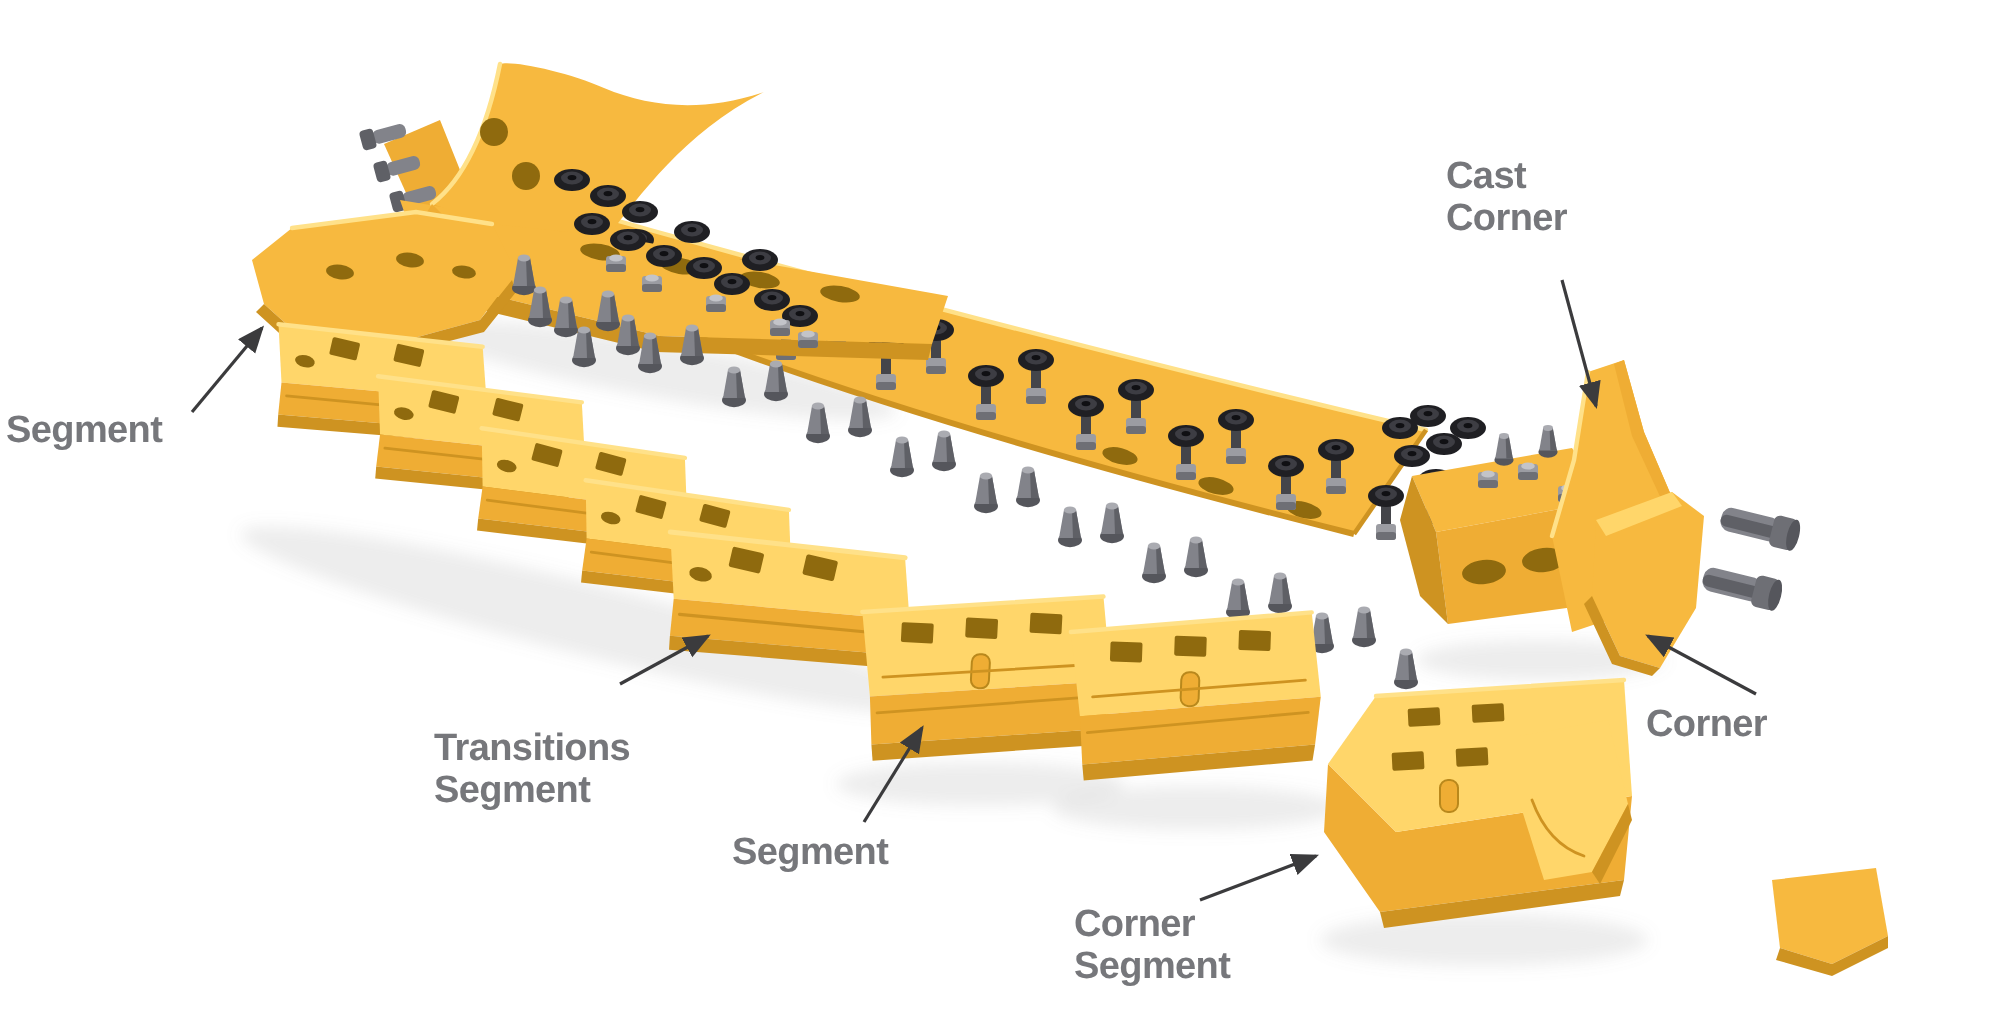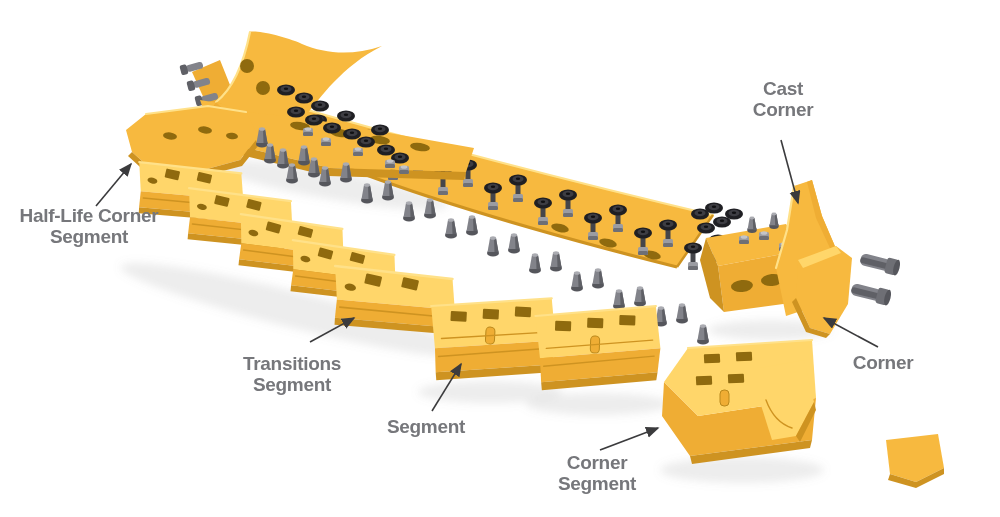--- a/index.html
+++ b/index.html
@@ -1,20 +1,20 @@
 <!DOCTYPE html>
 <html style="--bg: #ffffff; --y-bright: #F7B93F; --y-light: #FFD66A; --y-mid: #EFAD34; --y-dark: #CE9321; --y-deep: #8F6A0E; --hw-black: #1F1F23; --hw-gray: #82838A; --label: #76777B; --arrow: #3B3B3D;"><head>
 <meta charset="utf-8">
 <style>
   html,body{margin:0;padding:0}
   .stage{position:relative;width:1000px;height:517px;background:var(--bg,#ffffff);overflow:hidden;
          font-family:"Liberation Sans",sans-serif}
   .art{position:absolute;left:0;top:0;width:1000px;height:517px}
   .label{position:absolute;color:var(--label,#76777B);font-weight:bold;font-size:19px;line-height:21px;
-         text-align:center;letter-spacing:-.3px;white-space:nowrap}
+         text-align:left;letter-spacing:-.3px;white-space:nowrap}
   .label .ln{display:block}
   
   .fy-bright{fill:var(--y-bright,#F7B93F)}
   .fy-light{fill:var(--y-light,#FFD66A)}
   .fy-mid{fill:var(--y-mid,#EFAD34)}
   .fy-dark{fill:var(--y-dark,#CE9321)}
   .fslot{fill:var(--y-deep,#8F6A0E)}
   .fhole{fill:var(--y-deep,#8F6A0E)}
   .fedge{stroke:#FFE189;stroke-width:2.2;fill:none;stroke-linecap:round}
   .fgroove{stroke:var(--y-dark,#CE9321);stroke-width:1.4;fill:none;stroke-linecap:round}
@@ -299,25 +299,24 @@
     <line class="leader" x1="878" y1="347" x2="824" y2="318" marker-end="url(#ah)"></line>
   </g>
 </svg>
 
 <div class="label" style="left:723px;top:78px;width:120px">
   <span class="ln">Cast</span>
   <span class="ln">Corner</span>
 </div>
 
 <div class="label" style="left:3px;top:205px;width:172px">
-  <span class="ln">Half-Life Corner</span>
   <span class="ln">Segment</span>
 </div>
 
-<div class="label" style="left:217px;top:353px;width:150px">
+<div class="label" style="left:217px;top:364px;width:150px">
   <span class="ln">Transitions</span>
   <span class="ln">Segment</span>
 </div>
 
 <div class="label" style="left:366px;top:416px;width:120px">
   <span class="ln">Segment</span>
 </div>
 
 <div class="label" style="left:537px;top:452px;width:120px">
   <span class="ln">Corner</span>

